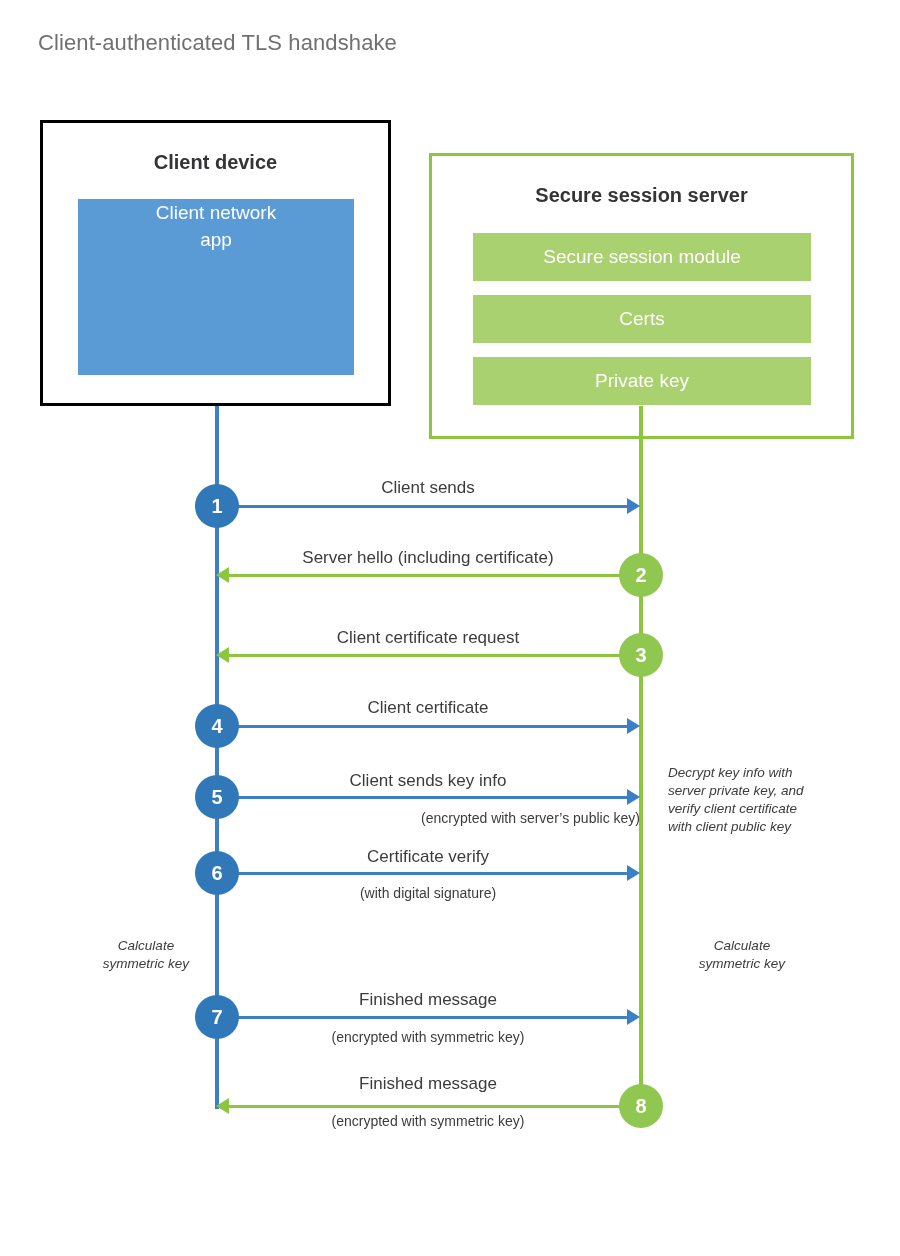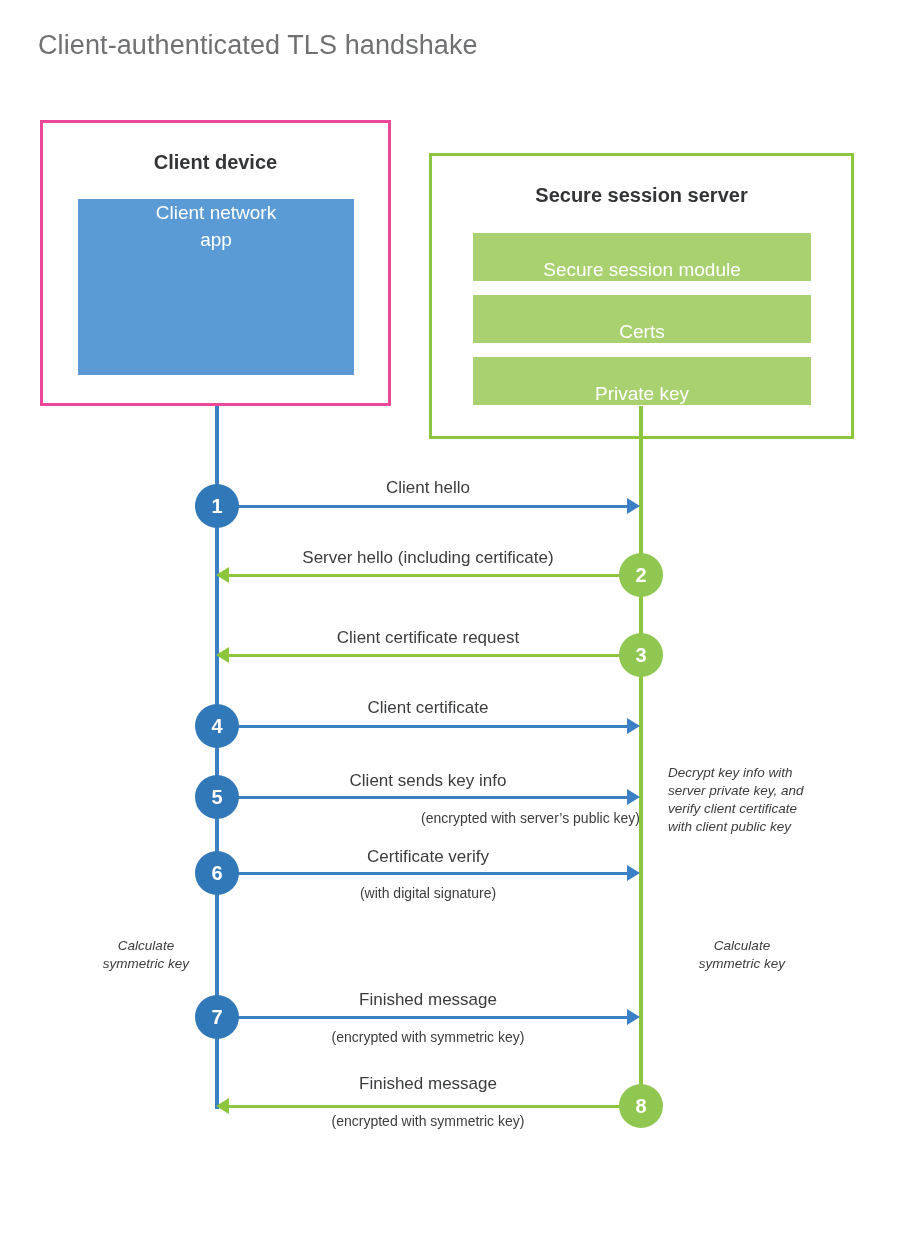--- a/index.html
+++ b/index.html
@@ -20,39 +20,39 @@
     width: 900px;
     height: 1256px;
     overflow: hidden;
   }
 
   
   #page-title {
     position: absolute;
     left: 38px;
     top: 30px;
-    font-size: 27px;
+    font-size: 22px;
     font-weight: 400;
     color: #6f7072;
     letter-spacing: 0.1px;
     white-space: nowrap;
   }
 
   
   .actor-box {
     position: absolute;
     background: #ffffff;
     box-sizing: border-box;
   }
   #client-box {
     left: 40px;
     top: 120px;
     width: 351px;
     height: 286px;
-    border: 3px solid #ec4899;
+    border: 3px solid #000000;
   }
   #server-box {
     left: 429px;
     top: 120px;
     width: 425px;
     height: 286px;
     border: 3px solid #8cc63f;
     margin-top: 33px;
   }
   .actor-title {
@@ -83,21 +83,21 @@
   }
   .server-block {
     position: absolute;
     left: 41px;
     width: 338px;
     height: 48px;
     background: #a9d170;
     color: #ffffff;
     font-size: 19px;
     display: flex;
-    align-items: flex-end;
+    align-items: center;
     justify-content: center;
     text-align: center;
   }
   #server-block-0 { top: 77px; }
   #server-block-1 { top: 139px; }
   #server-block-2 { top: 201px; }
 
   
   .lifeline {
     position: absolute;
@@ -216,21 +216,21 @@
       <span>Certs</span>
     </div>
     <div class="server-block" id="server-block-2">
       <span>Private key</span>
     </div>
   </div>
 
   <div class="lifeline" id="client-lifeline"></div>
   <div class="lifeline" id="server-lifeline"></div>
 
-  <div class="msg-label" style="left:216px; top:478px; width:424px;">Client hello</div>
+  <div class="msg-label" style="left:216px; top:478px; width:424px;">Client sends</div>
   <div class="msg-line blue" style="left:217px; top:505px; width:412px;"></div>
   <div class="arrowhead right blue" style="left:627px; top:498px;"></div>
   <div class="step-circle blue" style="left:195px; top:484px;">1</div>
 
   <div class="msg-label" style="left:216px; top:548px; width:424px;">Server hello (including certificate)</div>
   <div class="msg-line green" style="left:228px; top:574px; width:412px;"></div>
   <div class="arrowhead left green" style="left:216px; top:567px;"></div>
   <div class="step-circle green" style="left:619px; top:553px;">2</div>
 
   <div class="msg-label" style="left:216px; top:628px; width:424px;">Client certificate request</div>

